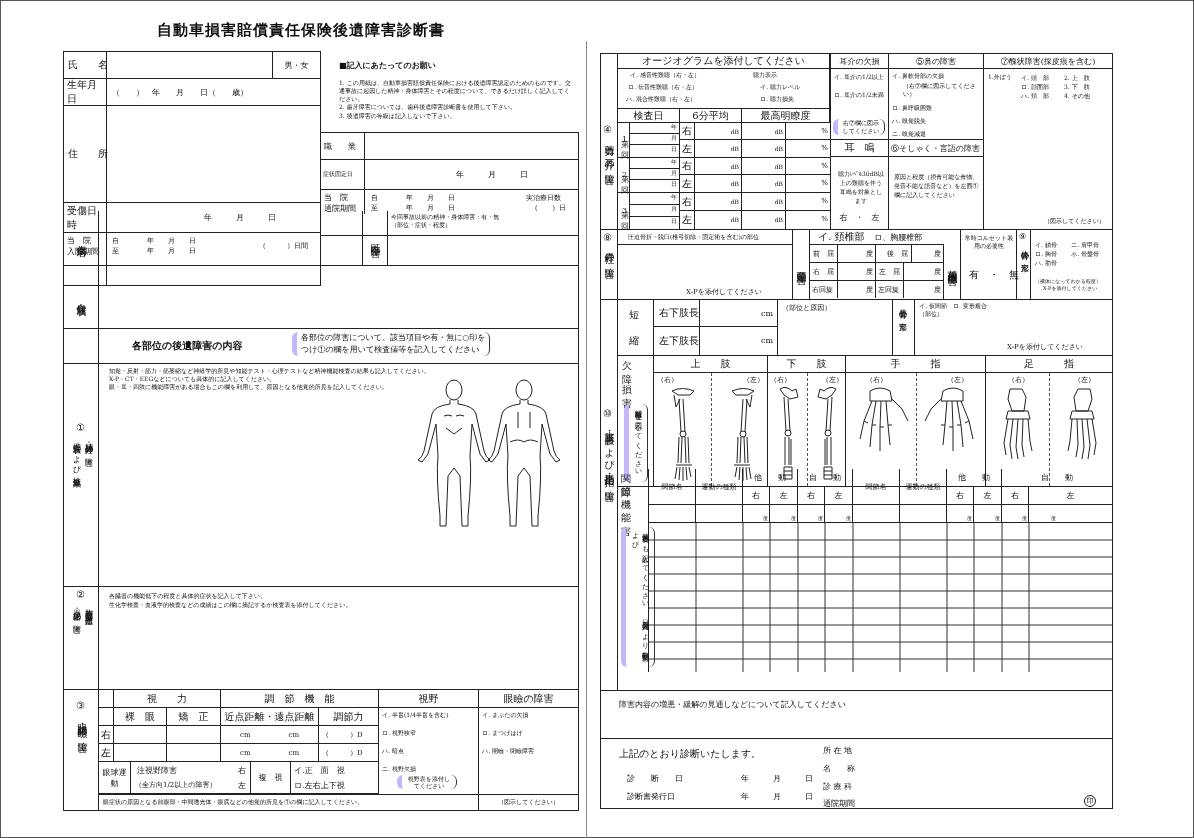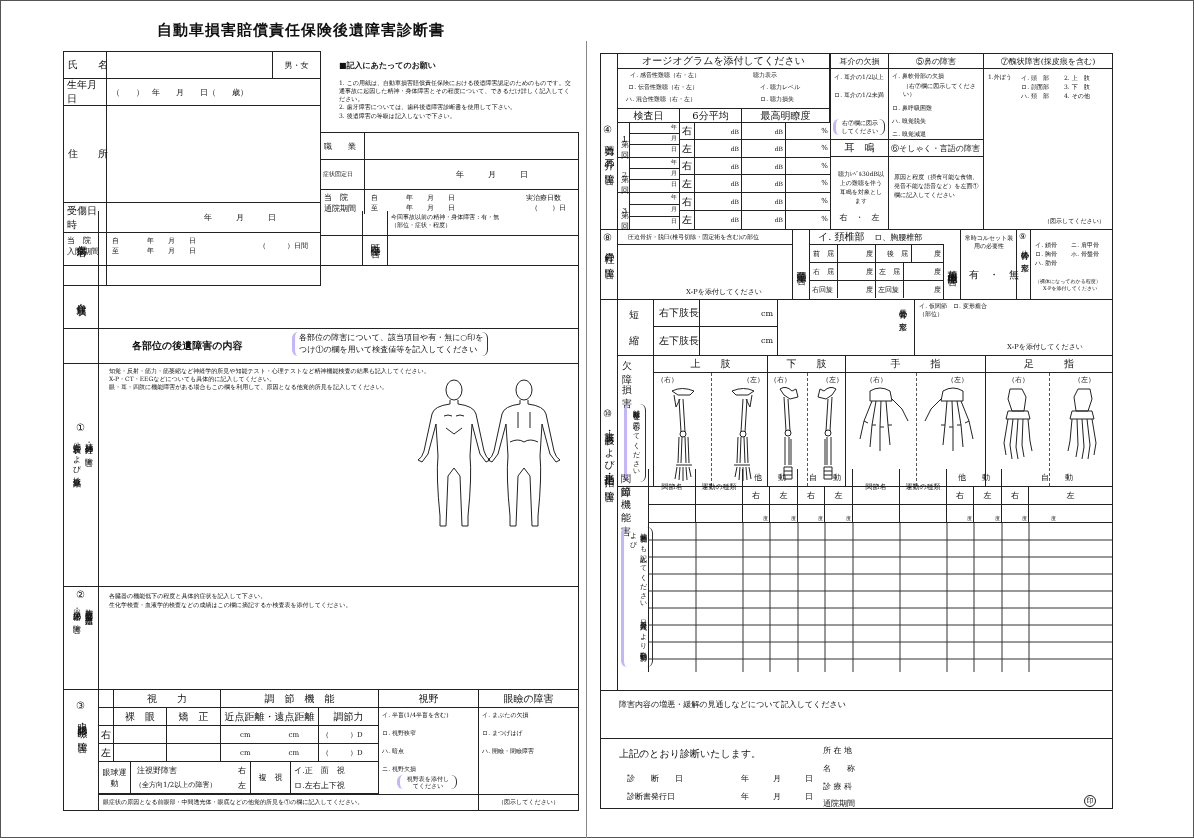--- a/index.html
+++ b/index.html
@@ -10,21 +10,21 @@
 .abs{position:absolute}
 .b{border:1px solid #222}
 .bt{border-top:1px solid #222}.bb{border-bottom:1px solid #222}.bl{border-left:1px solid #222}.br{border-right:1px solid #222}
 .c{display:flex;align-items:center;justify-content:center;text-align:center}
 .lc{display:flex;align-items:center}
 .vt{writing-mode:vertical-rl;text-orientation:upright;letter-spacing:1px}
 .title{position:absolute;left:0;width:600px;top:20px;text-align:center;font-family:"DejaVu Sans","Liberation Sans",sans-serif;font-weight:bold;font-size:15px;letter-spacing:1px}
 .t8{font-size:8px}.t7{font-size:7px}.t6{font-size:6px}.t10{font-size:10px}
 .dash{border-left:1px dashed #555}
 .bold{font-weight:bold;font-family:"DejaVu Sans","Liberation Sans",sans-serif}
-.paren{border-left:3px solid #c4b5fd;border-right:1px solid #333;border-radius:6px;padding:0 4px}
+.paren{border-left:5px solid #c4b5fd;border-right:1px solid #333;border-radius:6px;padding:0 4px}
 svg{display:block}
 </style>
 </head>
 <body>
 
 <div class="sheet">
 
   <div class="title">自動車損害賠償責任保険後遺障害診断書</div>
   <div class="divider"></div>
 
@@ -410,20 +410,21 @@
 
       <div class="abs bb" style="left:17px;top:0;width:494px;height:56px">
         <div class="abs br" style="left:0;top:0;width:36px;height:55px">
           <div class="abs t10" style="left:11px;top:8px">短</div>
           <div class="abs t10" style="left:11px;top:34px">縮</div>
         </div>
         <div class="abs br bb lc t10" style="left:36px;top:0;width:46px;height:27px;padding-left:5px">右下肢長</div>
         <div class="abs br bb t8" style="left:82px;top:0;width:78px;height:27px;text-align:right;padding:9px 4px 0 0">cm</div>
         <div class="abs br lc t10" style="left:36px;top:27px;width:46px;height:28px;padding-left:5px">左下肢長</div>
         <div class="abs br t8" style="left:82px;top:27px;width:78px;height:28px;text-align:right;padding:9px 4px 0 0">cm</div>
+        <div class="abs br t7" style="left:160px;top:0;width:115px;height:55px;padding:3px 4px">（部位と原因）</div>
         <div class="abs br" style="left:275px;top:0;width:22px;height:55px">
           <div class="abs t8 vt" style="left:3px;top:3px;height:50px">長管骨の変形</div>
         </div>
         <div class="abs" style="left:297px;top:0;width:197px;height:55px">
           <div class="abs t6" style="left:4px;top:2px">イ. 仮関節　ロ. 変形癒合</div>
           <div class="abs t6" style="left:4px;top:10px">（部位）</div>
           <div class="abs t7" style="left:92px;top:42px">X-Pを添付してください</div>
         </div>
       </div>
 

